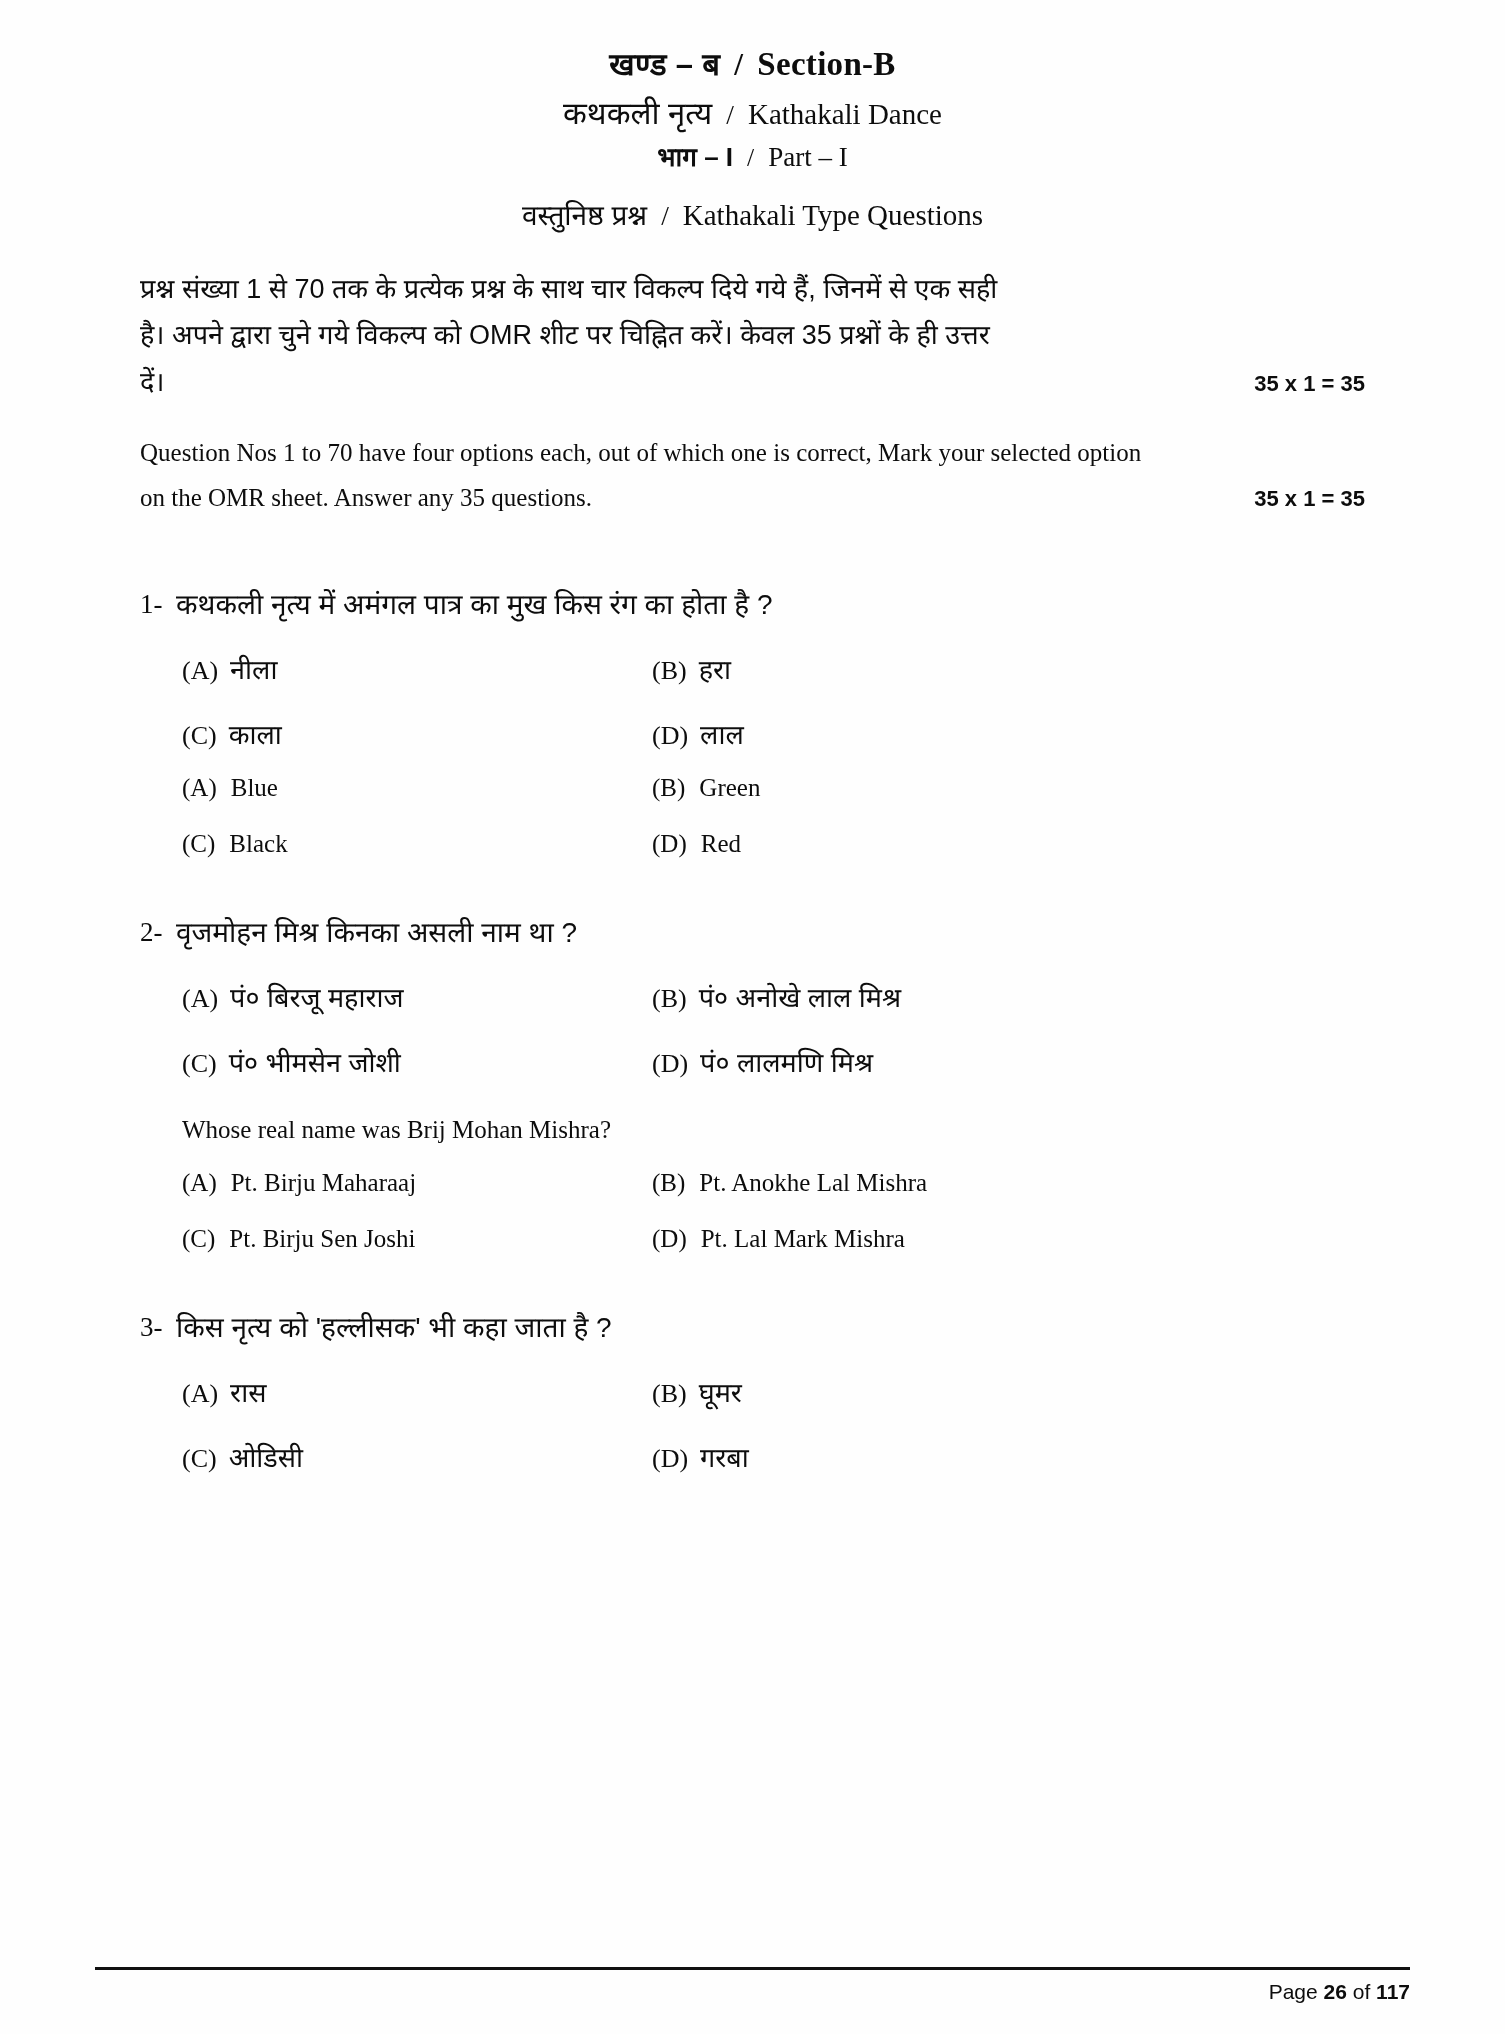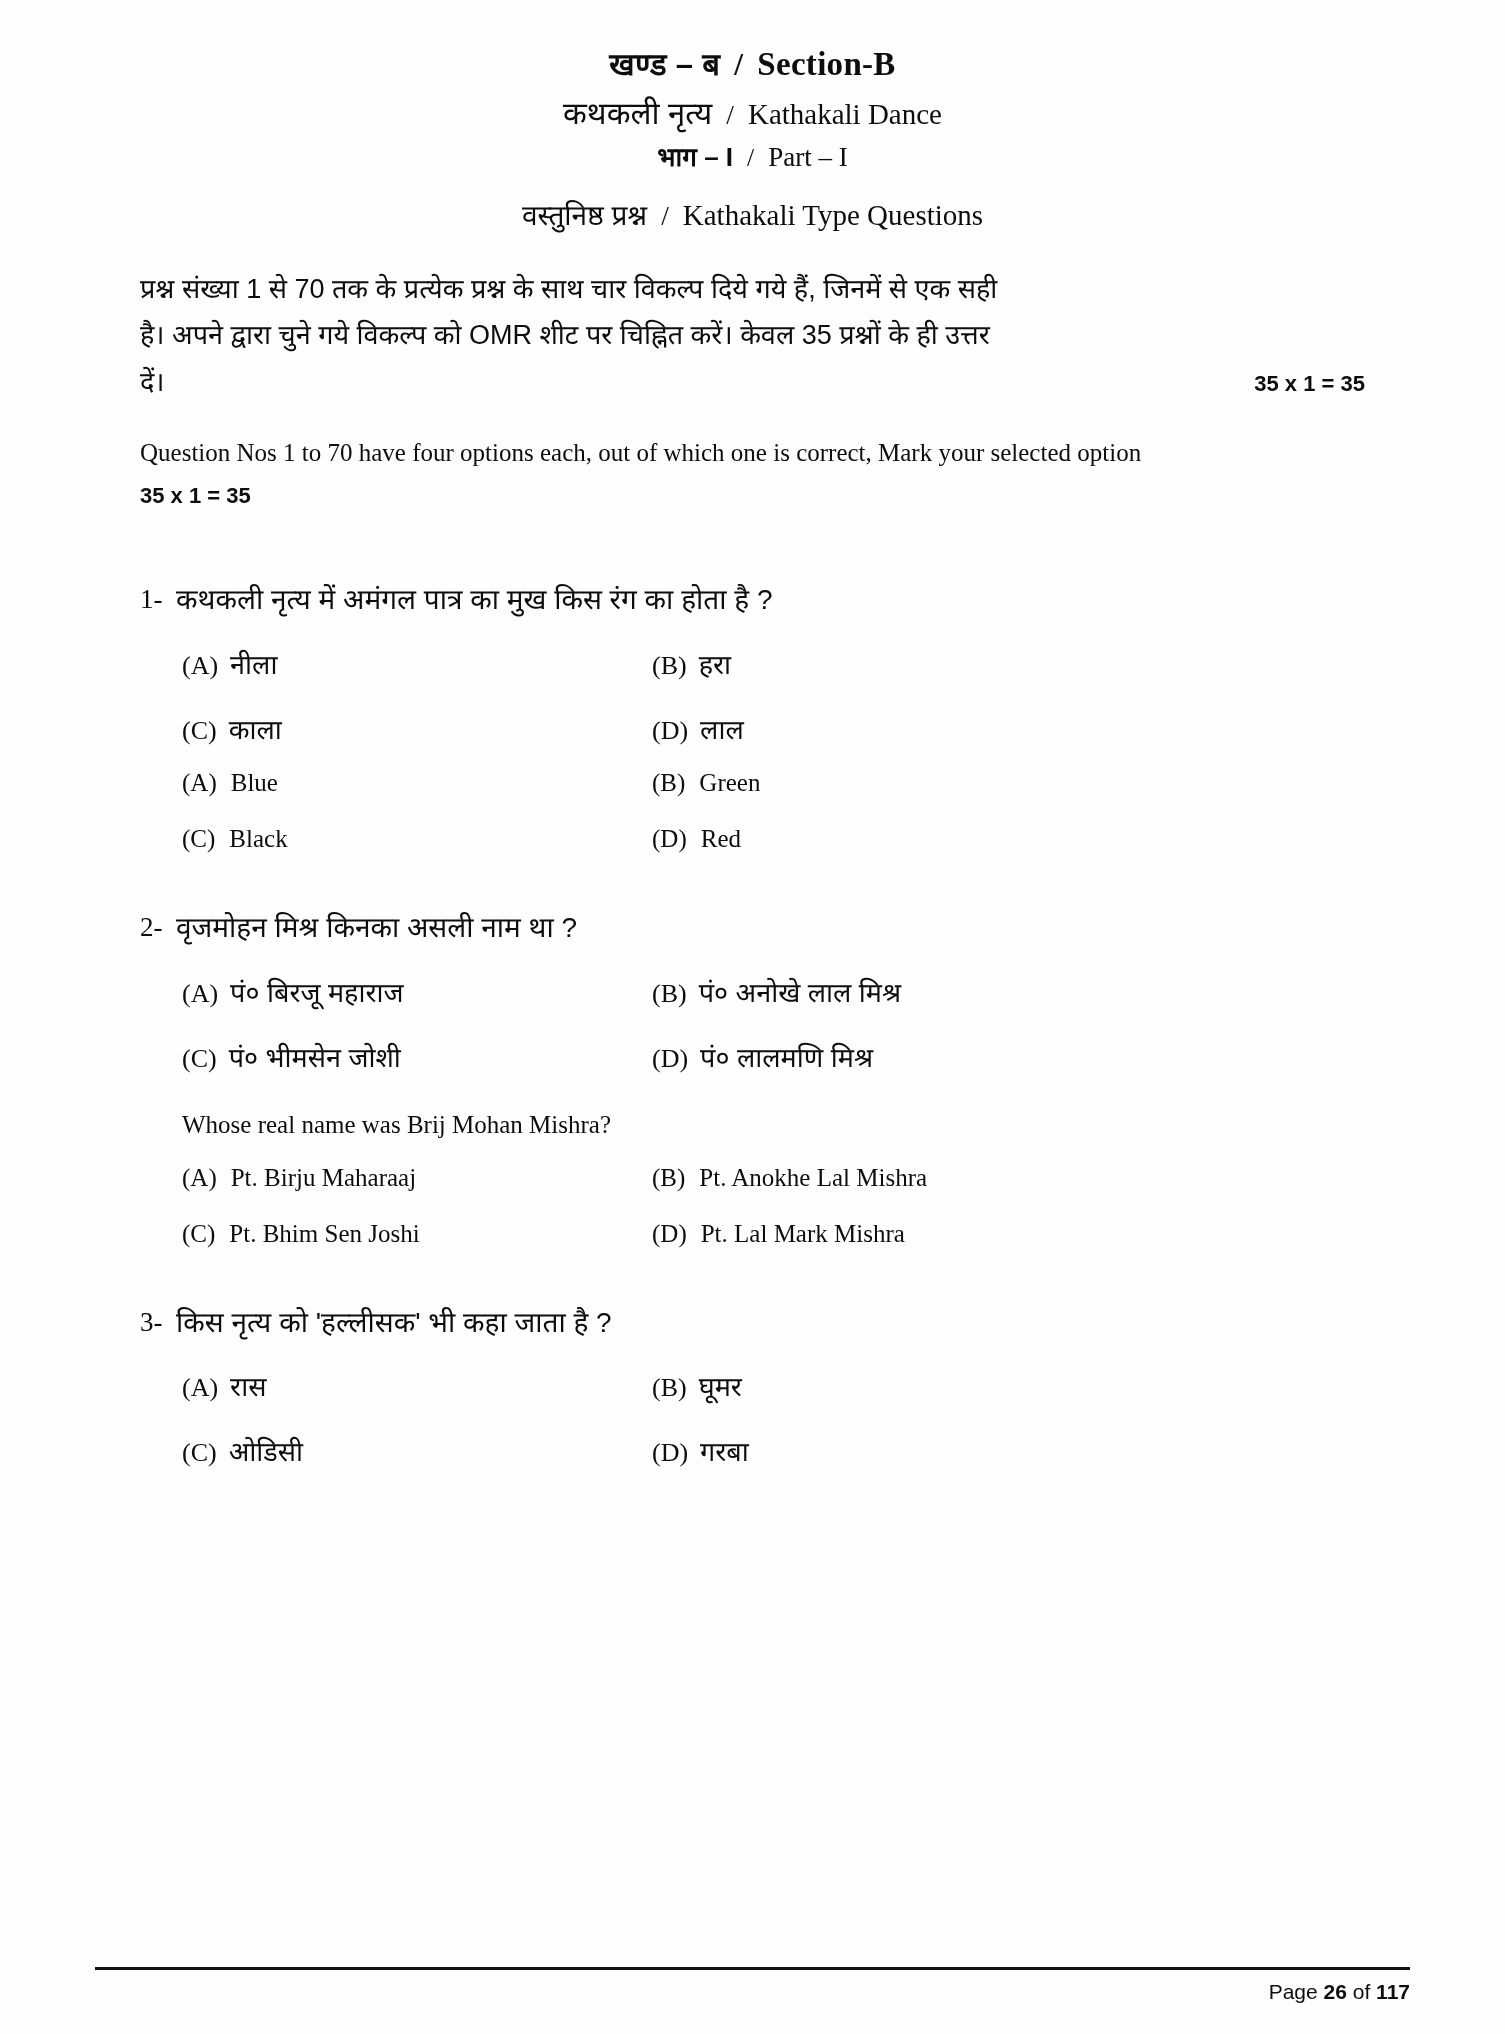--- a/index.html
+++ b/index.html
@@ -201,20 +201,21 @@
       <div>है। अपने द्वारा चुने गये विकल्प को OMR शीट पर चिह्नित करें। केवल 35 प्रश्नों के ही उत्तर</div>
       <div class="last-line">
         <span>दें।</span>
         <span class="marks">35 x 1 = 35</span>
       </div>
     </div>
 
     <div class="instr-en">
       <div>Question Nos 1 to 70 have four options each, out of which one is correct, Mark your selected option</div>
       <div class="en-last">
+        <span>on the OMR sheet. Answer any 35 questions.</span>
         <span class="marks">35 x 1 = 35</span>
       </div>
     </div>
 
     <div class="q-block first">
       <div class="q-stem">
         <span class="q-num">1-</span>
         <span class="q-text">कथकली नृत्य में अमंगल पात्र का मुख किस रंग का होता है ?</span>
       </div>
       <div class="opt-grid">
@@ -285,21 +286,21 @@
         <div class="opt">
           <span class="opt-lbl">(A)</span>
           <span>Pt. Birju Maharaaj</span>
         </div>
         <div class="opt">
           <span class="opt-lbl">(B)</span>
           <span>Pt. Anokhe Lal Mishra</span>
         </div>
         <div class="opt">
           <span class="opt-lbl">(C)</span>
-          <span>Pt. Bhim Sen Joshi</span>
+          <span>Pt. Birju Sen Joshi</span>
         </div>
         <div class="opt">
           <span class="opt-lbl">(D)</span>
           <span>Pt. Lal Mark Mishra</span>
         </div>
       </div>
     </div>
 
     <div class="q-block">
       <div class="q-stem">

